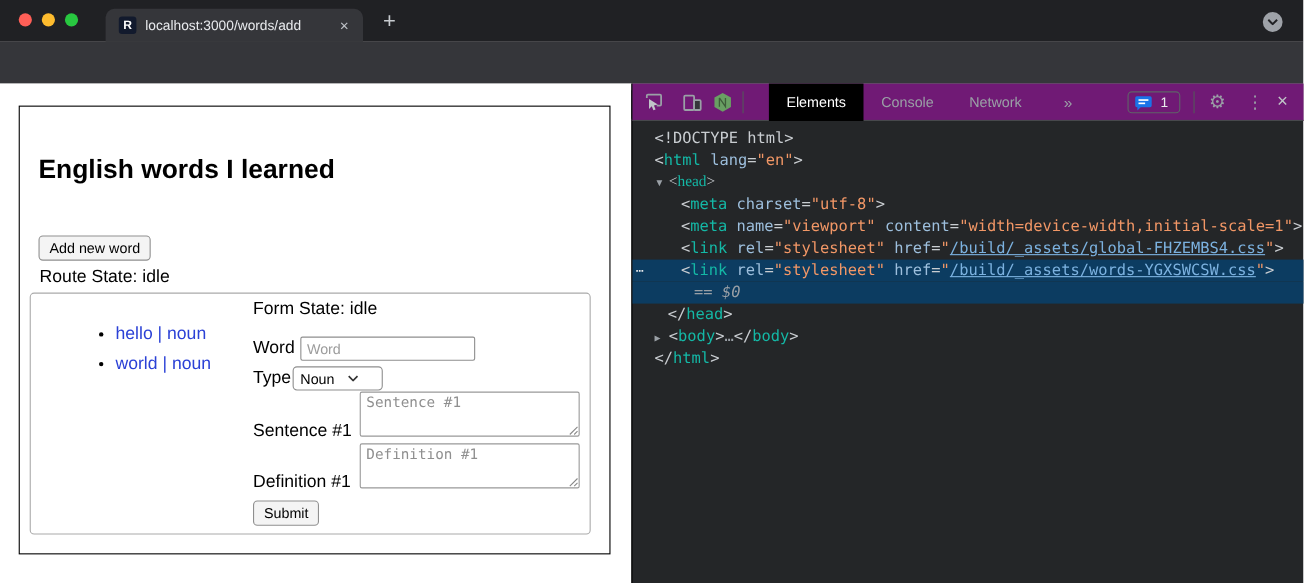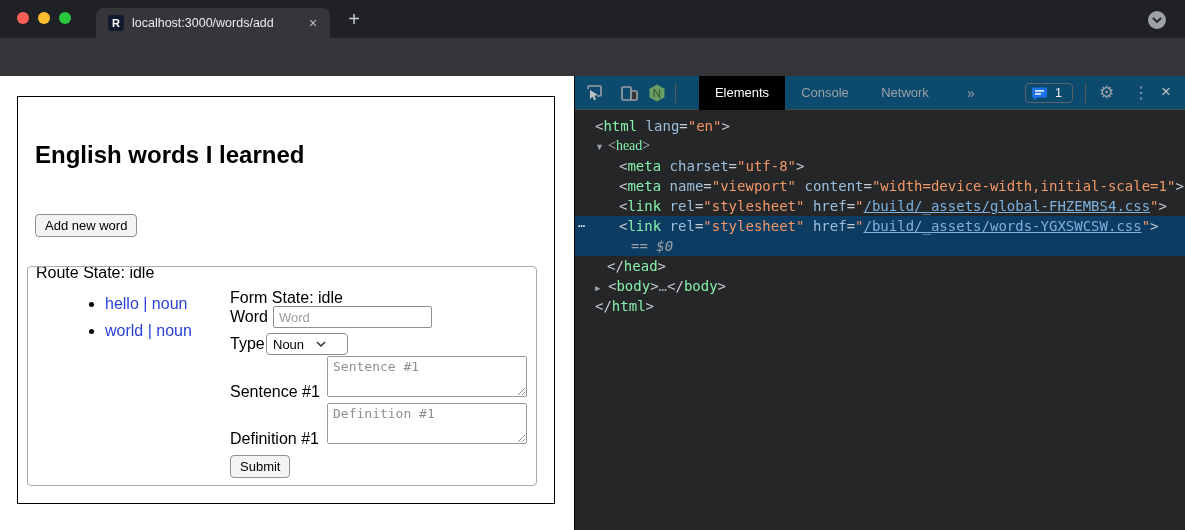--- a/index.html
+++ b/index.html
@@ -36,47 +36,47 @@
   #incog-label { position:absolute; left:29px; top:5px; font-size:13px; color:#e8eaed; }
   .kebab { color:#dfe1e4; font-size:17px; }
 
   
   #page { position:absolute; left:0; top:76px; width:574px; height:454px; background:#fff; }
   #outer-box { position:absolute; left:17px; top:20px; width:538px; height:408px; border:1px solid #000; }
   #page-h1 { position:absolute; left:17px; top:44px; font-size:24px; font-weight:bold; color:#000; white-space:nowrap; }
   .btn { background:#f4f4f4; border:1px solid #8f8f8f; border-radius:4px; font-size:13px;
          color:#000; padding:3px 9px; font-family:"Liberation Sans", sans-serif; }
   #add-word-btn { position:absolute; left:17px; top:117px; }
-  #route-state { position:absolute; left:18px; top:146px; font-size:16px;margin-top:21px; }
+  #route-state { position:absolute; left:18px; top:146px; font-size:16px; }
   #inner-box { position:absolute; left:9px; top:169px; width:510px; height:220px;
                border:1px solid #aaa; border-radius:4px; }
   #word-list { position:absolute; left:35px; top:28px; padding-left:42px; font-size:16px; }
   #word-list li { margin-bottom:9px; }
   #word-list a { color:#2b41d6; text-decoration:none; }
-  #form-state { position:absolute; left:202px; top:22px; font-size:16px; }
+  #form-state { position:absolute; left:202px; top:5px; font-size:16px; }
   .flabel { position:absolute; font-size:16px; color:#000; white-space:nowrap; }
   input, textarea, select { font-family:"Liberation Sans", sans-serif; }
   #word-input { position:absolute; left:245px; top:39px; width:159px; height:22px;
                 border:1px solid #8e8e8e; border-radius:2px; font-size:13px; padding:0 5px; }
   #type-wrap { position:absolute; left:238px; top:66px; width:66px; height:22px; }
   #type-select { width:82px; height:22px; appearance:none; -webkit-appearance:none;
                  border:1px solid #8e8e8e; border-radius:4px; background:#fff; font-size:13px;
                  padding:0 18px 0 6px; }
   .ta { position:absolute; left:299px; width:200px; height:41px; border:1px solid #999;
         border-radius:2px; resize:none; font-family:"DejaVu Sans Mono", monospace;
         font-size:13px; padding:2px 5px; }
   input::placeholder { color:#9c9c9c; }
   textarea::placeholder { color:#8f8f8f; }
   .grip { position:absolute; width:10px; height:10px; }
   #submit-btn { position:absolute; left:202px; top:188px; }
 
   
   #devtools { position:absolute; left:574px; top:76px; width:611px; height:454px;
               background:#242628; border-left:1px solid #000; }
-  #dt-toolbar { position:absolute; left:0; top:0; width:611px; height:34px; background:#0c4a6e;
+  #dt-toolbar { position:absolute; left:0; top:0; width:611px; height:34px; background:#701a75;
                 border-bottom:1px solid #47484c; }
   .dt-ico { position:absolute; top:7px; width:20px; height:20px; }
   .vsep { position:absolute; top:7px; width:1px; height:20px; background:#55575b; }
   .dt-tab { position:absolute; top:0; height:34px; line-height:34px; text-align:center;
             font-size:13px; color:#9aa0a6; }
   #tab-elements { left:124px; width:86px; background:#000; color:#fff; }
   #tab-console { left:215px; width:70px; }
   #tab-network { left:295px; width:70px; }
   #more-tabs { position:absolute; left:392px; top:0; height:34px; line-height:34px;
                font-size:14px; color:#9aa0a6; }
@@ -86,21 +86,21 @@
   #gear { position:absolute; left:524px; top:6px; font-size:17px; color:#9aa0a6; line-height:22px; }
   #dt-kebab { position:absolute; left:558px; top:7px; font-size:16px; color:#9aa0a6; }
   #dt-close { position:absolute; left:586px; top:6px; font-size:17px; color:#c0c4c8; }
 
   #tree { position:absolute; left:0; top:34px; width:611px; height:420px; padding-top:6px;
           font-family:"DejaVu Sans Mono", monospace; font-size:14px; }
   .line { position:relative; height:20px; line-height:20px; white-space:pre; }
   .line.sel { background:#0c3c61; }
   .gutter { position:absolute; left:3px; top:0; color:#e8eaed; font-size:12px; }
   .arrow { display:inline-block; width:13px; color:#9aa0a6; font-size:9px; }
-  .seg-p { color:#c9cdd1; } .seg-t { color:#86efac; } .seg-a { color:#9dbfdd; }
+  .seg-p { color:#c9cdd1; } .seg-t { color:#14b8a6; } .seg-a { color:#9dbfdd; }
   .seg-v { color:#f29766; } .seg-l { color:#7cb2e0; text-decoration:underline; }
   .seg-d { color:#9aa0a6; } .seg-i { color:#9aa0a6; font-style:italic; }
 </style>
 </head>
 <body>
 
 <div id="window">
 
   <div id="tabstrip">
     <div class="light" style="left:17px;background:#ff5f57"></div>
@@ -236,20 +236,21 @@
         </svg>
         <div id="issues-count">1</div>
       </div>
       <div class="vsep" style="left:510px"></div>
       <div id="gear">⚙</div>
       <div id="dt-kebab">⋮</div>
       <div id="dt-close">×</div>
     </div>
 
     <div id="tree">
+        <div class="line" style="padding-left: 20px;"><span class="seg-p">&lt;!DOCTYPE html&gt;</span></div>
         <div class="line" style="padding-left: 20px;"><span class="seg-p">&lt;</span><span class="seg-t">html</span><span class="seg-p"> </span><span class="seg-a">lang</span><span class="seg-p">=</span><span class="seg-v">"en"</span><span class="seg-p">&gt;</span></div>
         <div class="line" style="padding-left: 20px; font-family: Liberation Serif, serif;"><span class="arrow">▼</span><span class="seg-p">&lt;</span><span class="seg-t">head</span><span class="seg-p">&gt;</span></div>
         <div class="line" style="padding-left: 44px;"><span class="seg-p">&lt;</span><span class="seg-t">meta</span><span class="seg-p"> </span><span class="seg-a">charset</span><span class="seg-p">=</span><span class="seg-v">"utf-8"</span><span class="seg-p">&gt;</span></div>
         <div class="line" style="padding-left: 44px;"><span class="seg-p">&lt;</span><span class="seg-t">meta</span><span class="seg-p"> </span><span class="seg-a">name</span><span class="seg-p">=</span><span class="seg-v">"viewport"</span><span class="seg-p"> </span><span class="seg-a">content</span><span class="seg-p">=</span><span class="seg-v">"width=device-width,initial-scale=1"</span><span class="seg-p">&gt;</span></div>
         <div class="line" style="padding-left: 44px;"><span class="seg-p">&lt;</span><span class="seg-t">link</span><span class="seg-p"> </span><span class="seg-a">rel</span><span class="seg-p">=</span><span class="seg-v">"stylesheet"</span><span class="seg-p"> </span><span class="seg-a">href</span><span class="seg-p">=</span><span class="seg-v">"</span><span class="seg-l">/build/_assets/global-FHZEMBS4.css</span><span class="seg-v">"</span><span class="seg-p">&gt;</span></div>
         <div class="line sel" style="padding-left: 44px;"><span class="gutter">⋯</span><span class="seg-p">&lt;</span><span class="seg-t">link</span><span class="seg-p"> </span><span class="seg-a">rel</span><span class="seg-p">=</span><span class="seg-v">"stylesheet"</span><span class="seg-p"> </span><span class="seg-a">href</span><span class="seg-p">=</span><span class="seg-v">"</span><span class="seg-l">/build/_assets/words-YGXSWCSW.css</span><span class="seg-v">"</span><span class="seg-p">&gt;</span></div>
         <div class="line sel" style="padding-left: 56px;"><span class="seg-d">== </span><span class="seg-i">$0</span></div>
         <div class="line" style="padding-left: 32px;"><span class="seg-p">&lt;/</span><span class="seg-t">head</span><span class="seg-p">&gt;</span></div>
         <div class="line" style="padding-left: 20px;"><span class="arrow">▶</span><span class="seg-p">&lt;</span><span class="seg-t">body</span><span class="seg-p">&gt;</span><span class="seg-d">…</span><span class="seg-p">&lt;/</span><span class="seg-t">body</span><span class="seg-p">&gt;</span></div>
         <div class="line" style="padding-left: 20px;"><span class="seg-p">&lt;/</span><span class="seg-t">html</span><span class="seg-p">&gt;</span></div>

